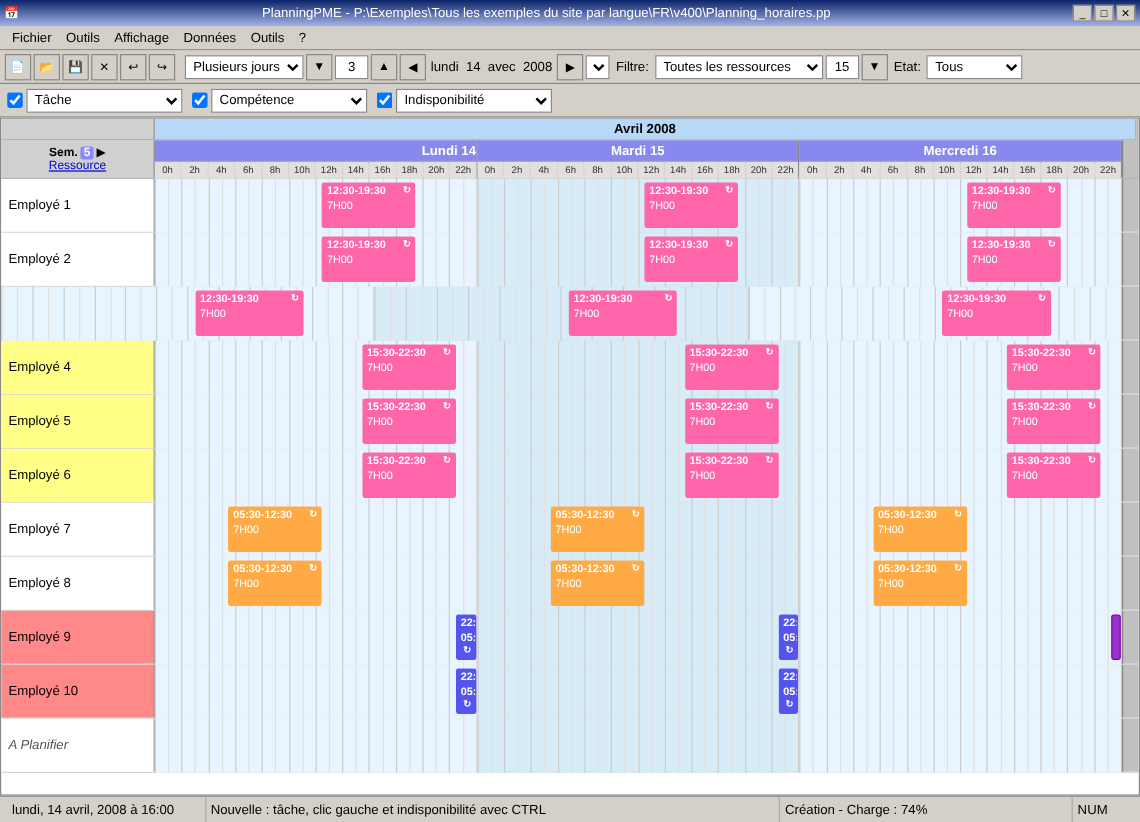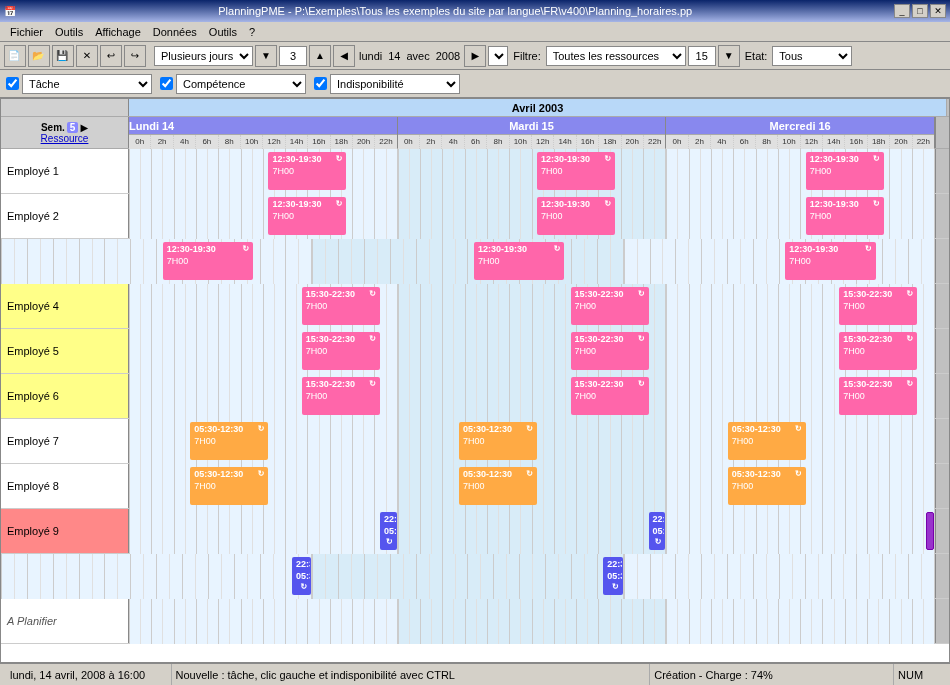--- a/index.html
+++ b/index.html
@@ -195,37 +195,37 @@
     <select class="filter-select">
       <option>Indisponibilité</option>
     </select>
   </div>
 </div>
 
 <div style="display:flex; flex-direction:column; border:1px solid #888; background:white; flex:1; height:calc(685px - 22px - 20px - 28px - 28px - 22px);">
 
   <div style="display:flex; height:18px; background:#d0d0d0; border-bottom:1px solid #aaa; flex-shrink:0;">
     <div style="width:128px; border-right:1px solid #888; flex-shrink:0;"></div>
-    <div style="flex:1; text-align:center; font-size:11px; font-weight:bold; line-height:18px; background:#b8d8f8; border-right:1px solid #aaa;">Avril 2003</div>
+    <div style="flex:1; text-align:center; font-size:11px; font-weight:bold; line-height:18px; background:#b8d8f8; border-right:1px solid #aaa;">Avril 2008</div>
     <div style="width:2px; background:#c0c0c0;"></div>
   </div>
 
   <div style="display:flex; height:32px; background:#d0d0d0; border-bottom:1px solid #aaa; flex-shrink:0;">
 
     <div style="width:128px; border-right:1px solid #888; flex-shrink:0; display:flex; flex-direction:column; align-items:center; justify-content:center; background:#d0d0d0;">
       <div style="display:flex; align-items:center; gap:2px;">
         <span style="font-size:10px; font-weight:bold;">Sem.</span>
         <span style="font-size:10px; font-weight:bold; background:#8888ff; color:white; padding:0 3px; border-radius:2px;">5</span>
         <span style="font-size:10px; cursor:pointer;">▶</span>
       </div>
       <div style="font-size:10px; color:#0000cc; text-decoration:underline; cursor:pointer;">Ressource</div>
     </div>
 
     <div class="day-section" style="flex:1; display:flex; flex-direction:column; border-right:1px solid #888;">
-      <div style="text-align:left; font-size:11px; font-weight:bold; background:#8888ee; color:white; height:18px; line-height:18px; border-bottom:1px solid #aaa;">Lundi 14</div>
+      <div style="text-align:right; font-size:11px; font-weight:bold; background:#8888ee; color:white; height:18px; line-height:18px; border-bottom:1px solid #aaa;">Lundi 14</div>
       <div style="display:flex; height:14px; background:#e0e0e0;">
         <div style="flex:1;font-size:8px;text-align:center;color:#333;line-height:14px;border-right:1px dotted #ccc;">0h</div>
         <div style="flex:1;font-size:8px;text-align:center;color:#333;line-height:14px;border-right:1px dotted #ccc;">2h</div>
         <div style="flex:1;font-size:8px;text-align:center;color:#333;line-height:14px;border-right:1px dotted #ccc;">4h</div>
         <div style="flex:1;font-size:8px;text-align:center;color:#333;line-height:14px;border-right:1px dotted #ccc;">6h</div>
         <div style="flex:1;font-size:8px;text-align:center;color:#333;line-height:14px;border-right:1px dotted #ccc;">8h</div>
         <div style="flex:1;font-size:8px;text-align:center;color:#333;line-height:14px;border-right:1px dotted #ccc;">10h</div>
         <div style="flex:1;font-size:8px;text-align:center;color:#333;line-height:14px;border-right:1px dotted #ccc;">12h</div>
         <div style="flex:1;font-size:8px;text-align:center;color:#333;line-height:14px;border-right:1px dotted #ccc;">14h</div>
         <div style="flex:1;font-size:8px;text-align:center;color:#333;line-height:14px;border-right:1px dotted #ccc;">16h</div>
@@ -1129,20 +1129,21 @@
             <div style="position: absolute; top: 0px; bottom: 0px; width: 1px; background: rgb(204, 204, 204); left: 83.3333%;"></div>
             <div style="position: absolute; top: 0px; bottom: 0px; width: 1px; background: rgb(224, 224, 224); left: 87.5%;"></div>
             <div style="position: absolute; top: 0px; bottom: 0px; width: 1px; background: rgb(204, 204, 204); left: 91.6667%;"></div>
             <div style="position: absolute; top: 0px; bottom: 0px; width: 1px; background: rgb(224, 224, 224); left: 95.8333%;"></div>
             <div style="position: absolute; top: 3px; height: 38px; right: 0px; width: 8px; background: rgb(153, 51, 204); border: 1px solid rgb(119, 0, 170); border-radius: 2px; z-index: 10;"></div>
           </div>
         </div>
         <div style="width: 14px; background: rgb(192, 192, 192); border-left: 1px solid rgb(136, 136, 136); flex-shrink: 0;"></div>
       </div>
       <div style="display: flex; height: 45px; border-bottom: 1px solid rgb(204, 204, 204); flex-shrink: 0; position: relative;">
+        <div style="width: 128px; flex-shrink: 0; border-right: 1px solid rgb(136, 136, 136); display: flex; align-items: center; padding-left: 6px; font-size: 11px; background: rgb(255, 136, 136);">Employé 10</div>
         <div style="flex: 1 1 0%; display: flex; position: relative;">
           <div style="flex: 1 1 0%; border-right: 1px solid rgb(204, 204, 204); position: relative; height: 45px; background: rgb(232, 244, 255);">
             <div style="position: absolute; top: 0px; bottom: 0px; width: 1px; background: rgb(204, 204, 204); left: 0%;"></div>
             <div style="position: absolute; top: 0px; bottom: 0px; width: 1px; background: rgb(224, 224, 224); left: 4.16667%;"></div>
             <div style="position: absolute; top: 0px; bottom: 0px; width: 1px; background: rgb(204, 204, 204); left: 8.33333%;"></div>
             <div style="position: absolute; top: 0px; bottom: 0px; width: 1px; background: rgb(224, 224, 224); left: 12.5%;"></div>
             <div style="position: absolute; top: 0px; bottom: 0px; width: 1px; background: rgb(204, 204, 204); left: 16.6667%;"></div>
             <div style="position: absolute; top: 0px; bottom: 0px; width: 1px; background: rgb(224, 224, 224); left: 20.8333%;"></div>
             <div style="position: absolute; top: 0px; bottom: 0px; width: 1px; background: rgb(204, 204, 204); left: 25%;"></div>
             <div style="position: absolute; top: 0px; bottom: 0px; width: 1px; background: rgb(224, 224, 224); left: 29.1667%;"></div>

